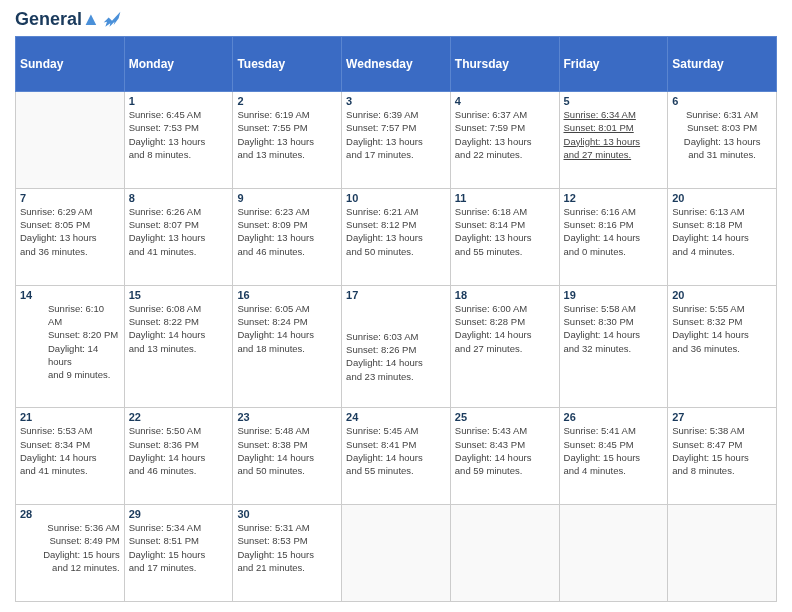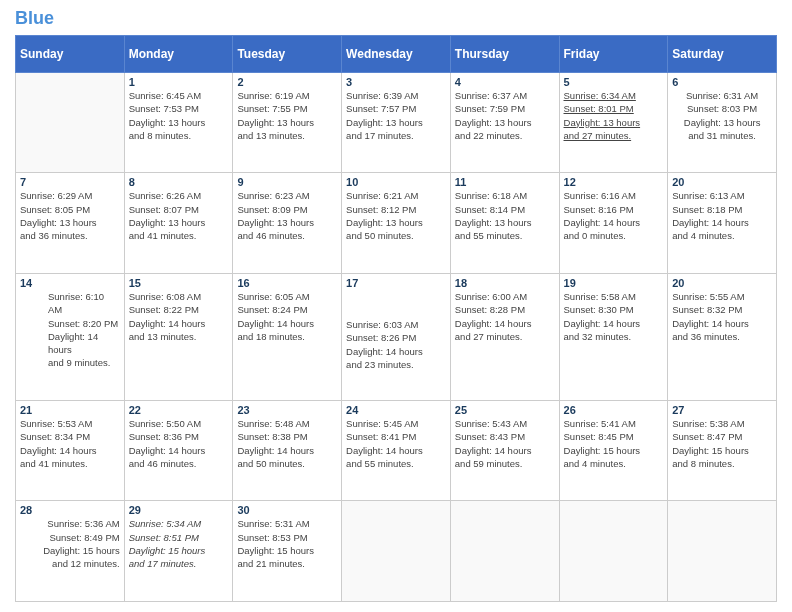--- a/index.html
+++ b/index.html
@@ -59,21 +59,21 @@
       border: 1px solid #ccc;
       border-collapse: collapse;
       width: 100%;
       table-layout: fixed;
     }
     .calendar th {
       background-color: #3a6bc4;
       color: white;
       font-size: 12px;
       font-weight: bold;
-      padding: 11px 4px;
+      padding: 20px 4px;
       text-align: left;
       border: 1px solid #5a85d0;
     }
     .calendar td {
       vertical-align: top;
       border: 1px solid #ccc;
       padding: 3px 4px;
       font-size: 9.5px;
       color: #333;
       background: #fff;
@@ -97,21 +97,26 @@
       background: #fff;
     }
   </style>
 </head>
 <body>
 
 <div class="page">
   <div class="header">
     <div class="logo">
       <div>
-        <div style="font-size:18px;font-weight:bold;color:#4a90d9;margin-top:-2px;">Blue</div>
+        <div style="display:flex;align-items:center;">
+          <span class="logo-text">General<span>▲</span></span>
+          <svg class="logo-icon" viewBox="0 0 24 24" fill="#4a90d9">
+            <path d="M22 2L12 13 8 9 2 15l4-1-2 6 6-4-1 4 6-6-1 4 6-8z"></path>
+          </svg>
+        </div>
       </div>
     </div>
     <div class="title-area">
       <div class="month-title"></div>
       <div class="subtitle"></div>
     </div>
   </div>
 
   <table class="calendar" id="cal-table">
     <thead>
@@ -327,21 +332,21 @@
         <tr class="week-row">
           <td>
             <span class="day-num">28</span>
             <div class="day-info" style="white-space: pre-line; text-align: right;">Sunrise: 5:36 AM
 Sunset: 8:49 PM
 Daylight: 15 hours
 and 12 minutes.</div>
           </td>
           <td>
             <span class="day-num">29</span>
-            <div class="day-info" style="white-space: pre-line; font-style: italic;">Sunrise: 5:34 AM
+            <div class="day-info" style="white-space: pre-line;">Sunrise: 5:34 AM
 Sunset: 8:51 PM
 Daylight: 15 hours
 and 17 minutes.</div>
           </td>
           <td>
             <span class="day-num">30</span>
             <div class="day-info" style="white-space: pre-line;">Sunrise: 5:31 AM
 Sunset: 8:53 PM
 Daylight: 15 hours
 and 21 minutes.</div>

